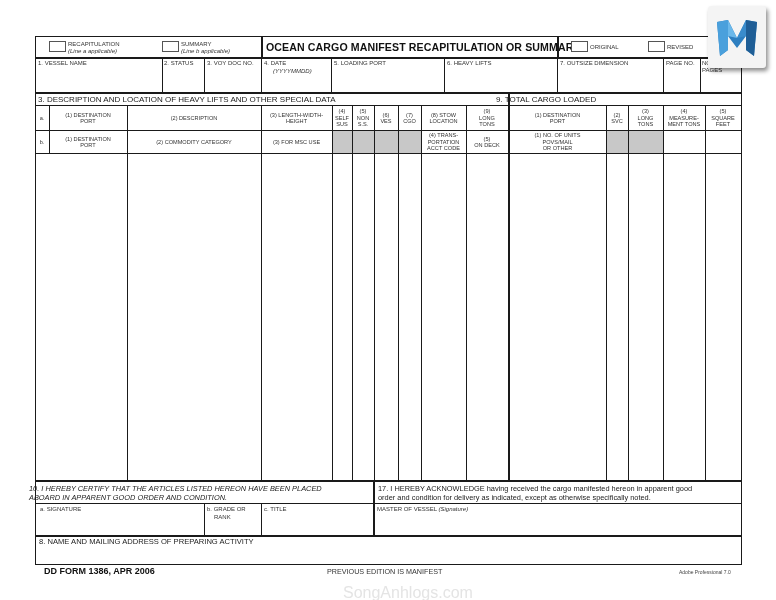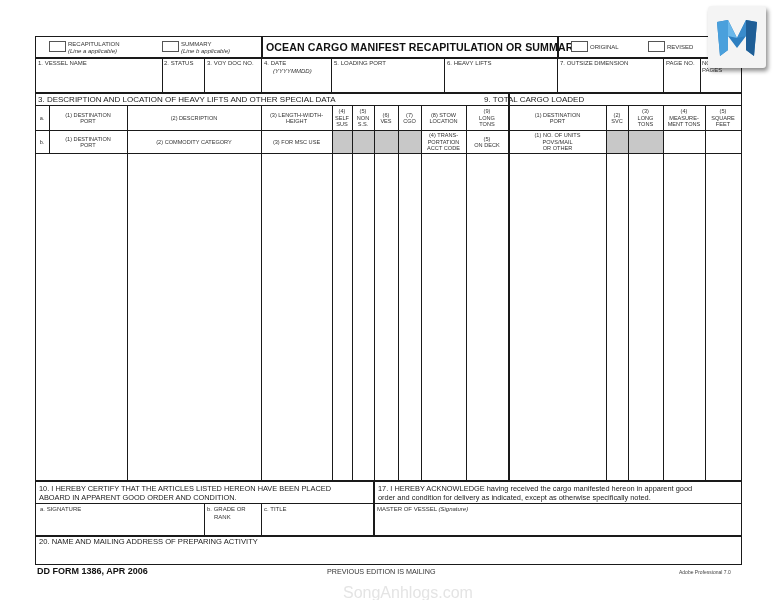--- a/index.html
+++ b/index.html
@@ -9,21 +9,21 @@
   .hl { position:absolute; background:#1a1a1a; }
   .vl { position:absolute; background:#1a1a1a; }
   .lbl { position:absolute; font-size:6px; color:#333; line-height:7px; white-space:nowrap; }
   .lbl i { font-style:italic; }
   .ctr { position:absolute; font-size:5.6px; color:#333; line-height:6.4px; text-align:center; box-sizing:border-box; display:flex; align-items:center; justify-content:center; white-space:pre-line; }
   .shade { position:absolute; background:#c8c8c8; }
   .cb { position:absolute; width:17px; height:11px; border:1px solid #555; background:#fff; box-sizing:border-box; }
   .title { position:absolute; font-size:10.6px; font-weight:bold; color:#111; white-space:nowrap; letter-spacing:0.1px; }
   .sec { position:absolute; font-size:8px; color:#222; white-space:nowrap; }
   .cert { position:absolute; font-size:7.4px; color:#222; line-height:9px; white-space:pre-line; }
-  .foot-b { position:absolute; font-size:9px; font-weight:bold; color:#111; white-space:nowrap; }
+  .foot-b { position:absolute; font-size:9px; font-weight:bold; color:#111; white-space:nowrap;margin-left:7px; }
   .foot { position:absolute; font-size:7.2px; color:#333; white-space:nowrap; }
   .foot-s { position:absolute; font-size:5px; color:#444; white-space:nowrap; }
   .wm { position:absolute; font-size:16px; color:#e4e4e4; white-space:nowrap; }
   .logo { position:absolute; left:708px; top:6px; width:58px; height:62px; background:#f4f4f4;
           border-radius:3px; box-shadow:2px 3px 4px rgba(0,0,0,0.45); }
 </style>
 </head>
 <body>
 
 <div class="abs" style="left:35px;top:36px;width:707px;height:529px;border:1.5px solid #1a1a1a;"></div>
@@ -64,21 +64,21 @@
 <div class="vl" style="left:663px;top:57px;width:1px;height:35px;"></div>
 <div class="lbl" style="left:666px;top:60px;">PAGE NO.</div>
 <div class="vl" style="left:700px;top:57px;width:1px;height:35px;"></div>
 <div class="lbl" style="left:702px;top:60px;">NO.</div>
 <div class="lbl" style="left:702px;top:67px;">PAGES</div>
 
 <div class="hl" style="left:35px;top:92px;width:707px;height:1.5px;"></div>
 
 <div class="sec" style="left:38px;top:95px;">3.  DESCRIPTION AND LOCATION OF HEAVY LIFTS AND OTHER SPECIAL DATA</div>
 <div class="vl" style="left:508px;top:92px;width:1.5px;height:388px;"></div>
-<div class="sec" style="left:484px;top:95px;">9.  TOTAL CARGO LOADED</div>
+<div class="sec" style="left:496px;top:95px;">9.  TOTAL CARGO LOADED</div>
 <div class="hl" style="left:35px;top:105px;width:707px;height:1px;"></div>
 
 <div class="ctr" style="left:35px;top:106px;width:14px;height:24px;">a.</div>
 <div class="vl" style="left:49px;top:105px;width:1px;height:48px;"></div>
 <div class="ctr" style="left:49px;top:106px;width:78px;height:24px;">(1) DESTINATION
 PORT</div>
 <div class="ctr" style="left:127px;top:106px;width:134px;height:24px;">(2) DESCRIPTION</div>
 <div class="ctr" style="left:261px;top:106px;width:71px;height:24px;">(3) LENGTH-WIDTH-
 HEIGHT</div>
 <div class="ctr" style="left:332px;top:106px;width:20px;height:24px;">(4)
@@ -143,42 +143,42 @@
 <div class="vl" style="left:606px;top:105px;width:1px;height:375px;"></div>
 <div class="vl" style="left:628px;top:105px;width:1px;height:375px;"></div>
 <div class="vl" style="left:663px;top:105px;width:1px;height:375px;"></div>
 <div class="vl" style="left:705px;top:105px;width:1px;height:375px;"></div>
 
 <div class="abs" style="left:36px;top:154px;width:472px;height:326px;"></div>
 <div class="abs" style="left:510px;top:154px;width:231px;height:326px;"></div>
 
 <div class="hl" style="left:35px;top:480px;width:707px;height:1.5px;"></div>
 
-<div class="cert" style="left:39px;top:484px;">10. I HEREBY CERTIFY THAT THE ARTICLES LISTED HEREON HAVE BEEN PLACED
+<div class="cert" style="left:29px;top:484px;font-style:italic;">10. I HEREBY CERTIFY THAT THE ARTICLES LISTED HEREON HAVE BEEN PLACED
      ABOARD IN APPARENT GOOD ORDER AND CONDITION.</div>
 <div class="vl" style="left:373px;top:480px;width:1.5px;height:55px;"></div>
 <div class="cert" style="left:378px;top:484px;">17. I HEREBY ACKNOWLEDGE having received the cargo manifested hereon in apparent good
       order and condition for delivery as indicated, except as otherwise specifically noted.</div>
 
 <div class="hl" style="left:35px;top:503px;width:707px;height:1px;"></div>
 
 <div class="lbl" style="left:40px;top:506px;">a.  SIGNATURE</div>
 <div class="vl" style="left:204px;top:503px;width:1px;height:32px;"></div>
 <div class="lbl" style="left:207px;top:506px;">b. GRADE OR</div>
 <div class="lbl" style="left:214px;top:514px;">RANK</div>
 <div class="vl" style="left:261px;top:503px;width:1px;height:32px;"></div>
 <div class="lbl" style="left:264px;top:506px;">c.  TITLE</div>
 <div class="lbl" style="left:377px;top:506px;"><span>MASTER OF VESSEL</span> <i>(Signature)</i></div>
 
 <div class="hl" style="left:35px;top:535px;width:707px;height:1.5px;"></div>
 
-<div class="sec" style="left:39px;top:537px;font-size:7.6px;">20.  NAME AND MAILING ADDRESS OF PREPARING ACTIVITY</div>
+<div class="sec" style="left:39px;top:537px;font-size:7.6px;">8.  NAME AND MAILING ADDRESS OF PREPARING ACTIVITY</div>
 
 <div class="foot-b" style="left:37px;top:566px;">DD FORM 1386, APR 2006</div>
-<div class="foot" style="left:327px;top:567px;">PREVIOUS EDITION IS MAILING</div>
+<div class="foot" style="left:327px;top:567px;">PREVIOUS EDITION IS MANIFEST</div>
 <div class="foot-s" style="left:679px;top:569px;">Adobe Professional 7.0</div>
 <div class="wm" style="left:343px;top:584px;">SongAnhlogs.com</div>
 
 <div class="logo">
   <svg width="58" height="62" viewBox="0 0 58 62">
     <polygon points="9,16 20,14 29,32 38,14 49,16 46,50 38,44 38,30 29,42 20,30 20,44 12,50" fill="#2e7fc0"></polygon>
     <polygon points="9,16 20,14 20,44 12,50" fill="#4aa0dc"></polygon>
     <polygon points="38,14 49,16 46,50 38,44" fill="#1f5e96"></polygon>
     <polygon points="20,14 29,32 20,30" fill="#6bb8ea"></polygon>
     <polygon points="38,14 29,32 38,30" fill="#3a8ccc"></polygon>

